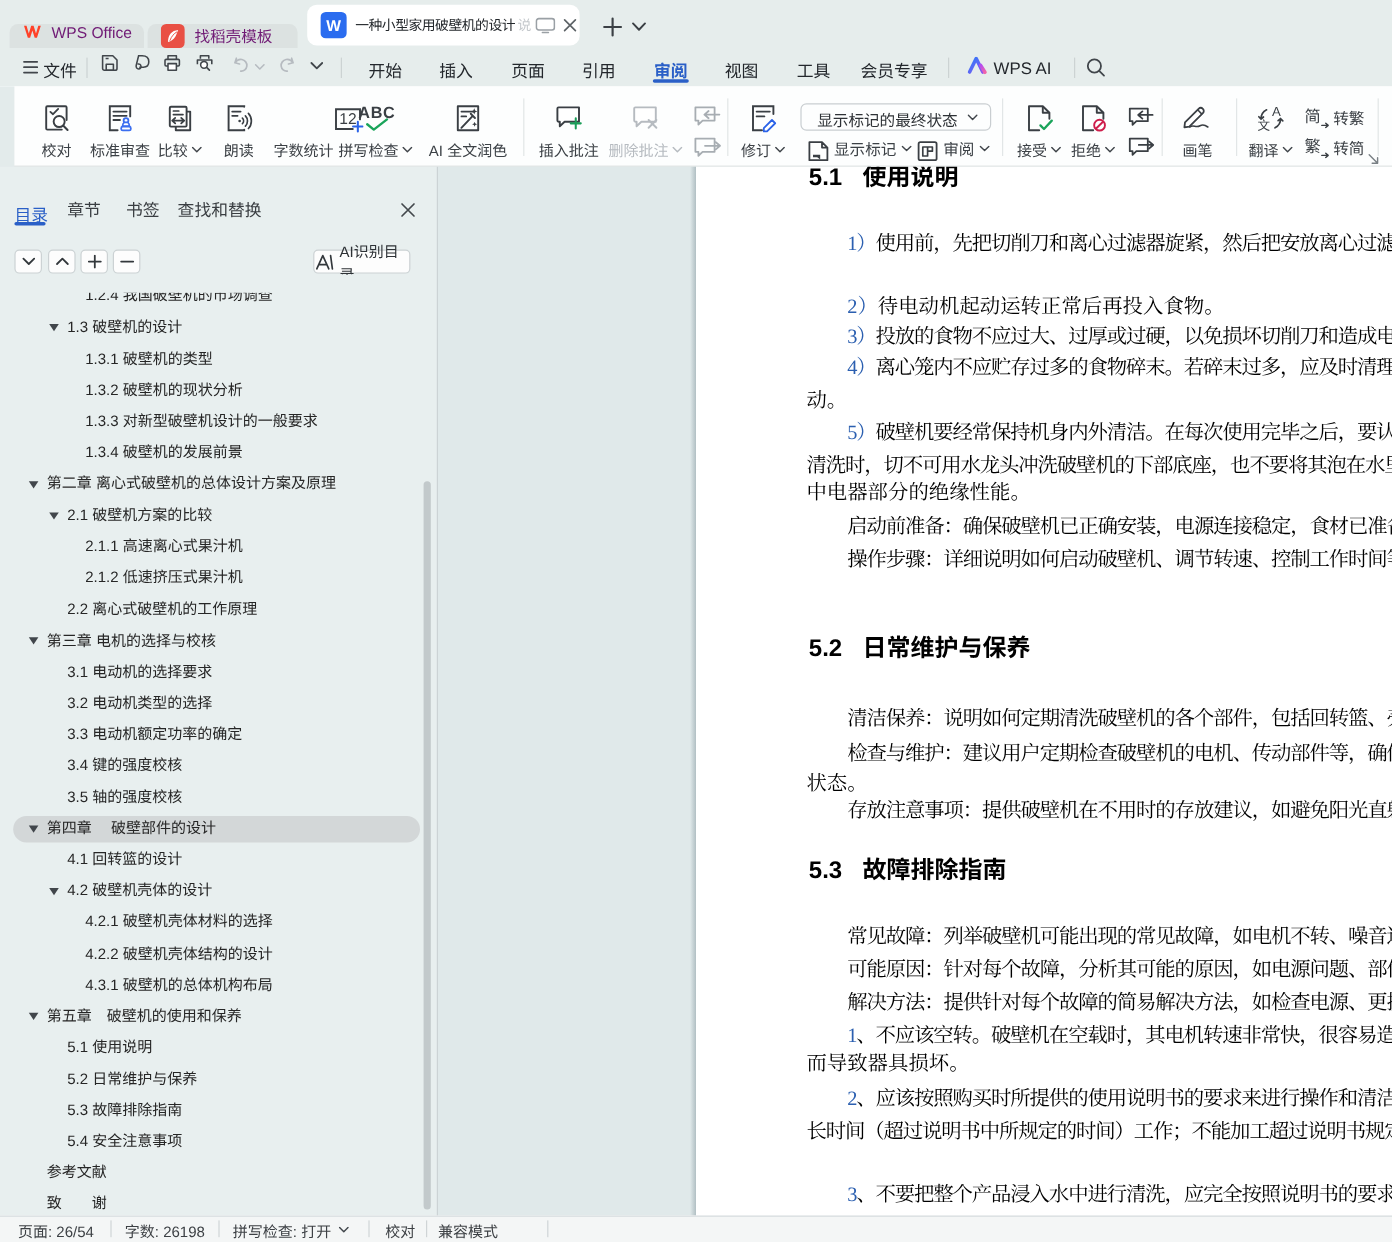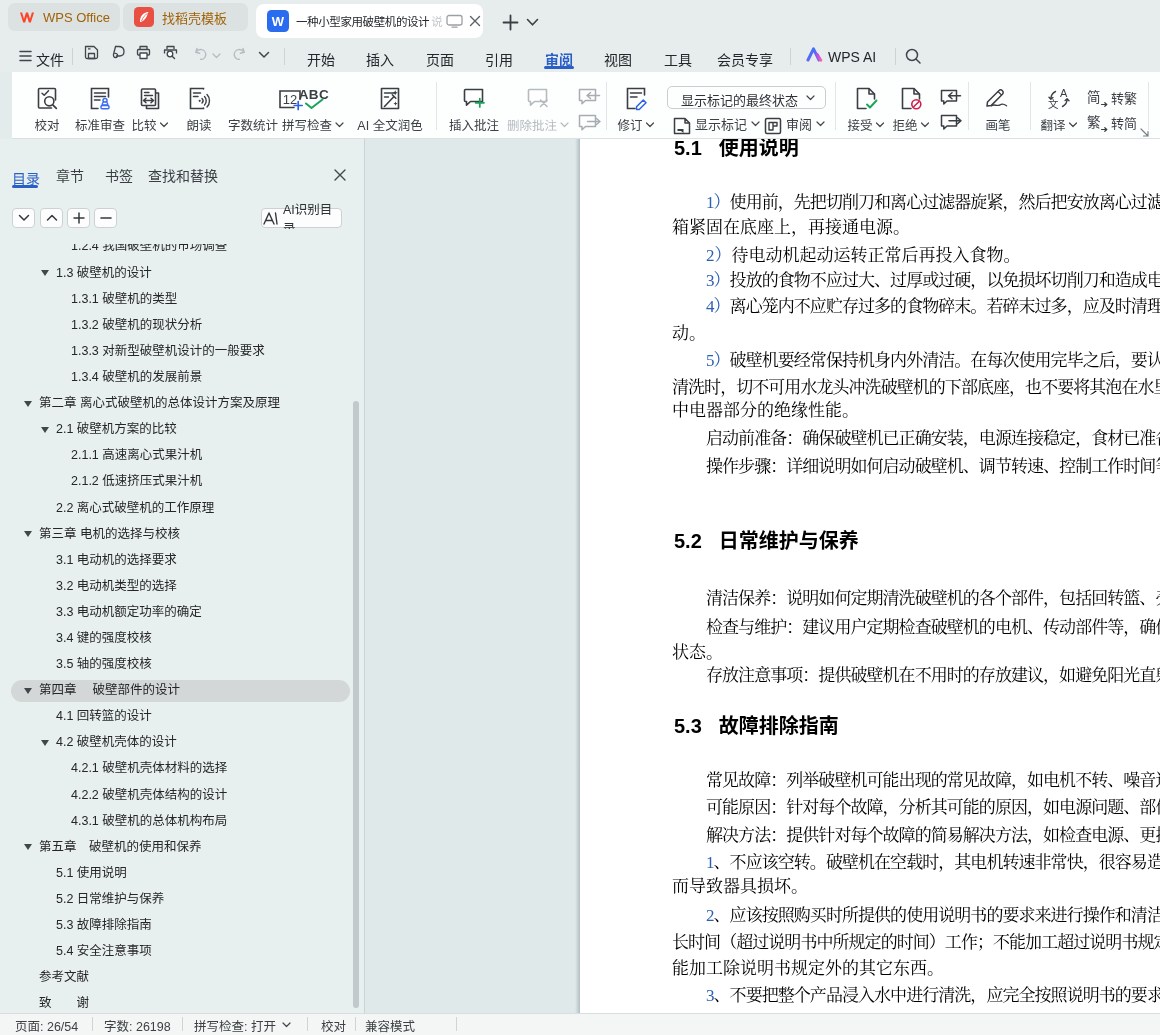--- a/index.html
+++ b/index.html
@@ -1,22 +1,22 @@
 <!DOCTYPE html>
 <html lang="zh-CN"><head>
 <meta charset="utf-8">
 <style>
 html,body{margin:0;padding:0;}
 body{width:1160px;height:1035px;overflow:hidden;position:relative;
   font-family:"Liberation Sans","Noto Sans CJK SC",sans-serif;
   -webkit-font-smoothing:antialiased;}
 .abs{position:absolute;}
 #tabbar{left:0;top:0;width:1160px;height:40px;background:#e6edec;}
-.ttab{position:absolute;top:3px;height:28px;border-radius:7px;background:#dce2e1;white-space:nowrap;
-  display:flex;align-items:center;font-size:13px;color:#a16207;}
+.ttab{position:absolute;top:20px;height:28px;border-radius:7px;background:#dce2e1;white-space:nowrap;
+  display:flex;align-items:flex-start;font-size:13px;color:#701a75;}
 #tabactive{position:absolute;left:256px;top:4px;width:227px;height:34px;background:#fff;white-space:nowrap;
   border-radius:8px;display:flex;align-items:center;}
 #menubar{left:0;top:40px;width:1160px;height:32px;background:#e6edec;}
 .mitem{position:absolute;top:49px;height:18px;font-size:14px;color:#23272c;white-space:nowrap;}
 .msep{position:absolute;top:48px;width:1px;height:17px;background:#ccd3d3;}
 #ribbon{left:0;top:72px;width:1160px;height:67px;background:#fdfefe;border-bottom:1px solid #dbe0e1;box-sizing:border-box;}
 .rlabel{position:absolute;font-size:12.5px;color:#3c4146;white-space:nowrap;top:115px;height:15px;}
 .rsep{position:absolute;top:82px;width:1px;height:48px;background:#e2e6e7;}
 .gray{color:#b6bbc0;}
 #panel{left:0;top:139px;width:365px;height:874px;background:#e8efef;border-right:1px solid #ccd3d5;box-sizing:border-box;}
@@ -260,21 +260,21 @@
       <path d="M18.8 11.5 V20 M14.6 15.8 H23" stroke="#1a9e58" stroke-width="1.7" stroke-linecap="round"></path>
     </svg>
   </div>
 <div class="rlabel" style="left:474px;transform:translateX(-50%);text-align:right;">插入批注</div>
 <div class="abs" style="left:525px;top:87px;">
     <svg width="26" height="24" viewBox="0 0 26 24" fill="none">
       <path d="M4.5 2.5 H21.5 V14.5 H9.5 L5.5 18.2 V14.5 H4.5 A1 1 0 0 1 3.5 13.5 V3.5 A1 1 0 0 1 4.5 2.5 Z" stroke="#b6bbc0" stroke-width="1.6" stroke-linejoin="round" fill="#fff"></path>
       <path d="M15.5 13 L22 19.5 M22 13 L15.5 19.5" stroke="#b6bbc0" stroke-width="1.6" stroke-linecap="round"></path>
     </svg>
   </div>
-<div class="rlabel gray" style="left:538px;transform:translateX(-50%);font-family:Liberation Mono, monospace;">删除批注<span style="margin-left:3px;display:inline-block;vertical-align:2px;"><svg width="9" height="6" viewBox="0 0 9 6" fill="none">
+<div class="rlabel gray" style="left:538px;transform:translateX(-50%);">删除批注<span style="margin-left:3px;display:inline-block;vertical-align:2px;"><svg width="9" height="6" viewBox="0 0 9 6" fill="none">
         <path d="M1 1 L4.5 4.5 L8 1" stroke="#b6bbc0" stroke-width="1.2" stroke-linecap="round" stroke-linejoin="round"></path>
       </svg></span></div>
 <div class="abs" style="left:577px;top:88px;">
     <svg width="25" height="20" viewBox="0 0 25 20" fill="none">
       <path d="M2.5 1.5 H18.5 V12.5 H8.5 L5 15.8 V12.5 H2.5 Z" stroke="#a7adb2" stroke-width="1.5" stroke-linejoin="round" fill="none"></path>
       <path d="M22.5 7.5 H10.5 M13.5 4.5 L10 7.5 L13.5 10.5" stroke="#a7adb2" stroke-width="1.5" stroke-linecap="round" stroke-linejoin="round" fill="none"></path>
     </svg>
   </div>
 <div class="abs" style="left:577px;top:114px;">
     <svg width="25" height="20" viewBox="0 0 25 20" fill="none">
@@ -477,21 +477,20 @@
 <div class="abs" style="left:353px;top:401px;width:6px;height:607px;border-radius:3px;background:#c2c9cb;"></div>
 
 <div class="abs" id="docarea">
   <div id="pageshadow"></div>
   <div id="page"></div>
 </div>
 <div style="position:absolute;left:365px;top:139px;width:795px;height:874px;overflow:hidden;">
     <div style="position:absolute;left:-365px;top:-139px;width:1160px;height:1035px;">
       <div class="dh" style="left:674px;top:134px;">5.1<span style="display:inline-block;width:17px;"></span>使用说明</div>
 <div class="dl pk" style="left:706px;top:191px;"><span class="bn">1）</span>使用前，先把切削刀和离心过滤器旋紧，然后把安放离心过滤器的</div>
-<div class="dl" style="left:672px;top:216px;">箱紧固在底座上，再接通电源。</div>
 <div class="dl" style="left:706px;top:244px;"><span class="bn">2）</span>待电动机起动运转正常后再投入食物。</div>
 <div class="dl pk" style="left:706px;top:269px;"><span class="bn">3）</span>投放的食物不应过大、过厚或过硬，以免损坏切削刀和造成电机超</div>
 <div class="dl pk" style="left:706px;top:295px;"><span class="bn">4）</span>离心笼内不应贮存过多的食物碎末。若碎末过多，应及时清理后再启</div>
 <div class="dl" style="left:672px;top:322px;">动。</div>
 <div class="dl pk" style="left:706px;top:349px;"><span class="bn">5）</span>破壁机要经常保持机身内外清洁。在每次使用完毕之后，要认真清洗</div>
 <div class="dl pk" style="left:672px;top:376px;">清洗时，切不可用水龙头冲洗破壁机的下部底座，也不要将其泡在水里，以免</div>
 <div class="dl" style="left:672px;top:399px;">中电器部分的绝缘性能。</div>
 <div class="dl pk" style="left:706px;top:427px;">启动前准备：确保破壁机已正确安装，电源连接稳定，食材已准备好。</div>
 <div class="dl pk" style="left:706px;top:455px;">操作步骤：详细说明如何启动破壁机、调节转速、控制工作时间等。</div>
 <div class="dh" style="left:674px;top:527px;">5.2<span style="display:inline-block;width:17px;"></span>日常维护与保养</div>
@@ -500,21 +499,20 @@
 <div class="dl" style="left:672px;top:641px;">状态。</div>
 <div class="dl pk" style="left:706px;top:664px;">存放注意事项：提供破壁机在不用时的存放建议，如避免阳光直射、保持</div>
 <div class="dh" style="left:674px;top:712px;">5.3<span style="display:inline-block;width:17px;"></span>故障排除指南</div>
 <div class="dl pk" style="left:706px;top:769px;">常见故障：列举破壁机可能出现的常见故障，如电机不转、噪音过大等</div>
 <div class="dl pk" style="left:706px;top:796px;">可能原因：针对每个故障，分析其可能的原因，如电源问题、部件损坏等</div>
 <div class="dl pk" style="left:706px;top:824px;">解决方法：提供针对每个故障的简易解决方法，如检查电源、更换部件等</div>
 <div class="dl pk" style="left:706px;top:851px;"><span class="bn">1</span>、不应该空转。破壁机在空载时，其电机转速非常快，很容易造成磨损</div>
 <div class="dl" style="left:672px;top:875px;">而导致器具损坏。</div>
 <div class="dl pk" style="left:706px;top:904px;"><span class="bn">2</span>、应该按照购买时所提供的使用说明书的要求来进行操作和清洁，不能长</div>
 <div class="dl pk" style="left:672px;top:931px;">长时间（超过说明书中所规定的时间）工作；不能加工超过说明书规定的量，不</div>
-<div class="dl" style="left:672px;top:957px;">能加工除说明书规定外的其它东西。</div>
 <div class="dl pk" style="left:706px;top:984px;"><span class="bn">3</span>、不要把整个产品浸入水中进行清洗，应完全按照说明书的要求来进行</div>
     </div>
   </div>
 
 <div class="abs" id="statusbar">
   <div class="sitem" style="left:15px;">页面: 26/54</div>
   <div class="ssep" style="left:92px;"></div>
   <div class="sitem" style="left:104px;">字数: 26198</div>
   <div class="ssep" style="left:182px;"></div>
   <div class="sitem" style="left:194px;">拼写检查: 打开</div>

